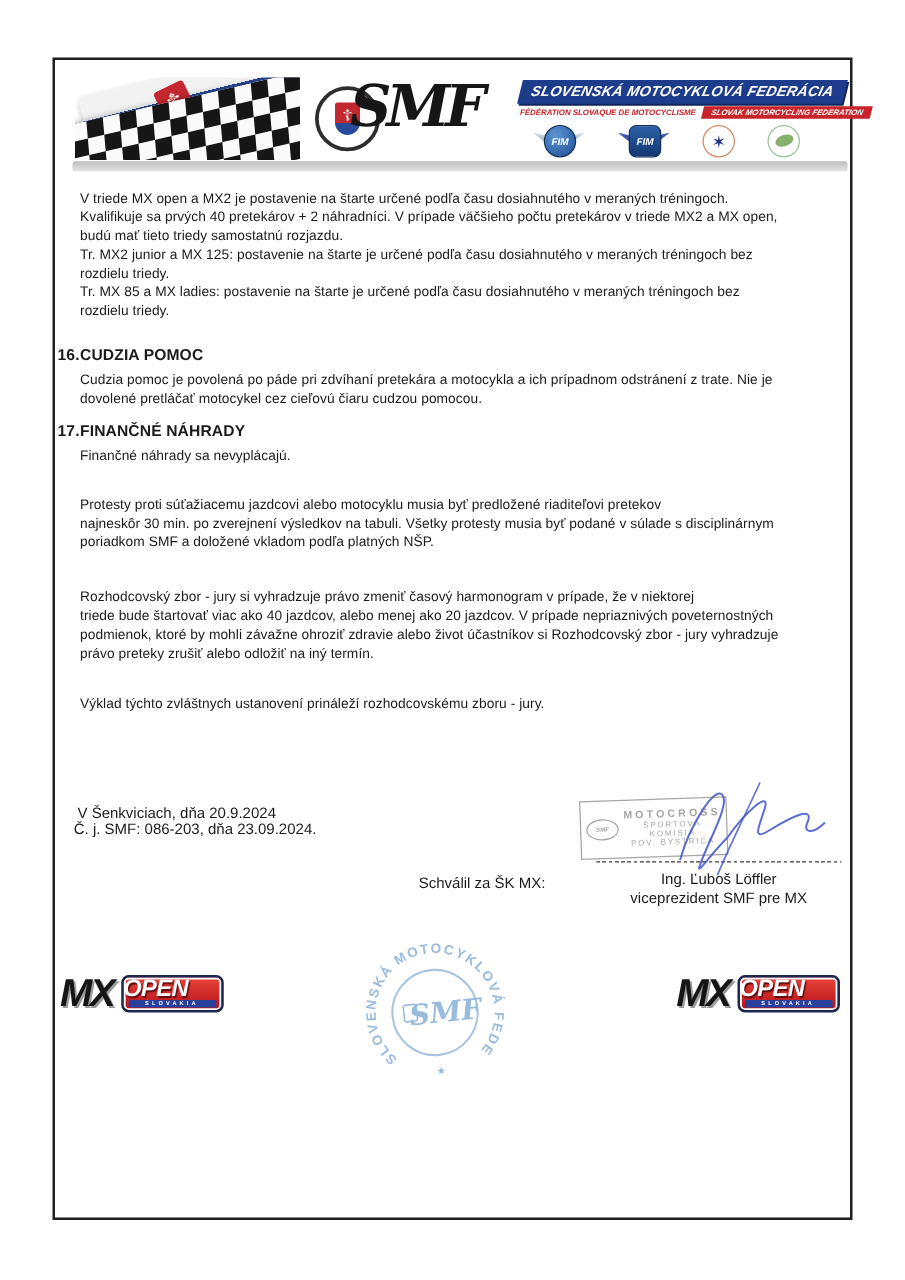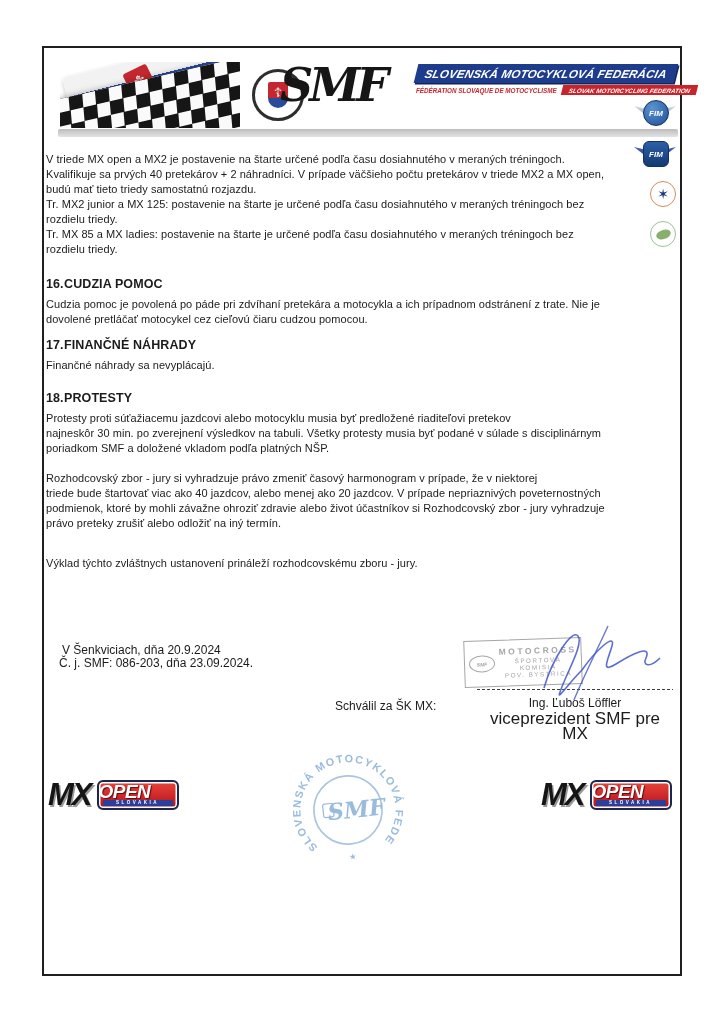--- a/index.html
+++ b/index.html
@@ -37,52 +37,52 @@
     font-style:italic;font-weight:bold;font-size:46px;letter-spacing:-4px;color:#161616;}
   .fed-zone{position:absolute;left:356px;top:2px;width:260px;height:64px;}
   .fed-bar{height:19px;background:#1e3c8c;transform:skewX(-14deg);display:flex;align-items:center;
     justify-content:center;box-shadow:1.5px 1.5px 0 #11245c;}
   .fed-bar span{font-style:italic;font-weight:bold;font-size:11.5px;color:#fff;white-space:nowrap;letter-spacing:.2px;}
   .fed-sub{display:flex;align-items:center;margin-top:2px;height:10px;}
   .fed-fr{color:#c9242b;font-size:6.3px;font-style:italic;font-weight:bold;white-space:nowrap;}
   .fed-en-bar{background:#c9242b;transform:skewX(-14deg);margin-left:5px;padding:0 7px;height:10px;
     display:flex;align-items:center;}
   .fed-en-bar span{color:#fff;font-size:6.3px;font-style:italic;font-weight:bold;white-space:nowrap;}
-  .fed-logos{margin-top:4px;display:flex;align-items:flex-end;gap:14px;padding-left:10px;flex-direction:column;}
+  .fed-logos{margin-top:4px;display:flex;align-items:center;gap:26px;padding-left:10px;}
   .badge{position:relative;width:42px;height:27px;}
   .wing{position:absolute;top:7px;width:13px;height:10px;background:linear-gradient(#d5dde4,#8fa3b5);}
   .wing.l{left:0;clip-path:polygon(0 0,100% 100%,100% 30%);}
   .wing.r{right:0;clip-path:polygon(100% 0,0 100%,0 30%);}
   .wing.eu{background:linear-gradient(#4a65b5,#1d3a86);}
   .fim-circle{position:absolute;left:9px;top:1px;width:24px;height:24px;border-radius:50%;
     background:radial-gradient(circle at 35% 30%,#5b94d2,#1e4f97);border:1px solid #14305e;
     color:#fff;font-size:8px;font-weight:bold;font-style:italic;
     display:flex;align-items:center;justify-content:center;}
   .fim-sq{border-radius:6px;background:linear-gradient(#2c5ea8,#123a72);}
   .round-badge{width:26px;height:26px;border-radius:50%;background:#fff;
     display:flex;align-items:center;justify-content:center;box-sizing:border-box;}
   .star-badge{border:1.5px solid #d98a5f;color:#23357e;font-size:14px;}
   .nature-badge{border:1.5px solid #9cc29c;}
   .nature-blob{width:15px;height:9px;background:#86b06b;border-radius:50%;transform:rotate(-18deg);}
 
   
   .section{position:absolute;left:2px;width:624px;}
   .sec-head{display:flex;font-weight:bold;font-size:12.5px;line-height:14px;letter-spacing:.1px;}
   .sec-num{width:18px;flex:none;}
-  .sec-body{margin-top:6px;font-size:11px;line-height:15px;white-space:pre;letter-spacing:.05px;}
+  .sec-body{margin-left:18px;margin-top:6px;font-size:11px;line-height:15px;white-space:pre;letter-spacing:.05px;}
   .s15{top:98px}.s16{top:229px}.s17{top:290px}.s18{top:343px}.s19{top:417px}.s20{top:502px}
 
   
   .place-date{position:absolute;left:18px;top:567px;font-size:12px;margin-top:28px;}
   .ref-number{position:absolute;left:15px;top:608px;font-size:12px;}
   .approved{position:absolute;left:291px;top:651px;font-size:12px;text-align:center;}
   .sig-block{position:absolute;left:433px;top:641px;width:196px;text-align:center;z-index:2;}
   .sig-line{height:1.4px;background:repeating-linear-gradient(90deg,#3c3c3c 0 3px,transparent 3px 5px);margin-bottom:6px;}
   .sig-name{font-size:12px;line-height:15px;}
-  .sig-title{font-size:17px;line-height:15px;}
+  .sig-title{font-size:12px;line-height:15px;}
 
   .comm-stamp{position:absolute;left:420px;top:591px;width:118px;height:47px;border:1.5px solid #a6a6a6;
     transform:rotate(-2deg);display:flex;align-items:center;gap:4px;padding:2px 4px;box-sizing:border-box;
     color:#a6a6a6;background:rgba(255,255,255,.2);}
   .comm-logo{width:24px;height:15px;border:1.2px solid #a6a6a6;border-radius:50%;font-size:5px;
     display:flex;align-items:center;justify-content:center;font-style:italic;font-weight:bold;flex:none;}
   .comm-lines{flex:1;text-align:center;line-height:1.15;}
   .cl1{font-size:8.5px;font-weight:bold;letter-spacing:2.5px;}
   .cl2{font-size:6.3px;letter-spacing:1.5px;}
   .signature-svg{position:absolute;left:492px;top:574px;width:150px;height:82px;z-index:3;}
@@ -172,24 +172,20 @@
 
   <div class="section s17">
     <div class="sec-head">
       <span class="sec-num">17.</span>
       <span class="sec-title">FINANČNÉ NÁHRADY</span>
     </div>
     <div class="sec-body">Finančné náhrady sa nevyplácajú.</div>
   </div>
 
   <div class="section s18">
-    <div class="sec-head">
-      <span class="sec-num">18.</span>
-      <span class="sec-title">PROTESTY</span>
-    </div>
     <div class="sec-body">Protesty proti súťažiacemu jazdcovi alebo motocyklu musia byť predložené riaditeľovi pretekov
 najneskôr 30 min. po zverejnení výsledkov na tabuli. Všetky protesty musia byť podané v súlade s disciplinárnym
 poriadkom SMF a doložené vkladom podľa platných NŠP.</div>
   </div>
 
   <div class="section s19">
     <div class="sec-body">Rozhodcovský zbor - jury si vyhradzuje právo zmeniť časový harmonogram v prípade, že v niektorej
 triede bude štartovať viac ako 40 jazdcov, alebo menej ako 20 jazdcov. V prípade nepriaznivých poveternostných
 podmienok, ktoré by mohli závažne ohroziť zdravie alebo život účastníkov si Rozhodcovský zbor - jury vyhradzuje
 právo preteky zrušiť alebo odložiť na iný termín.</div>

